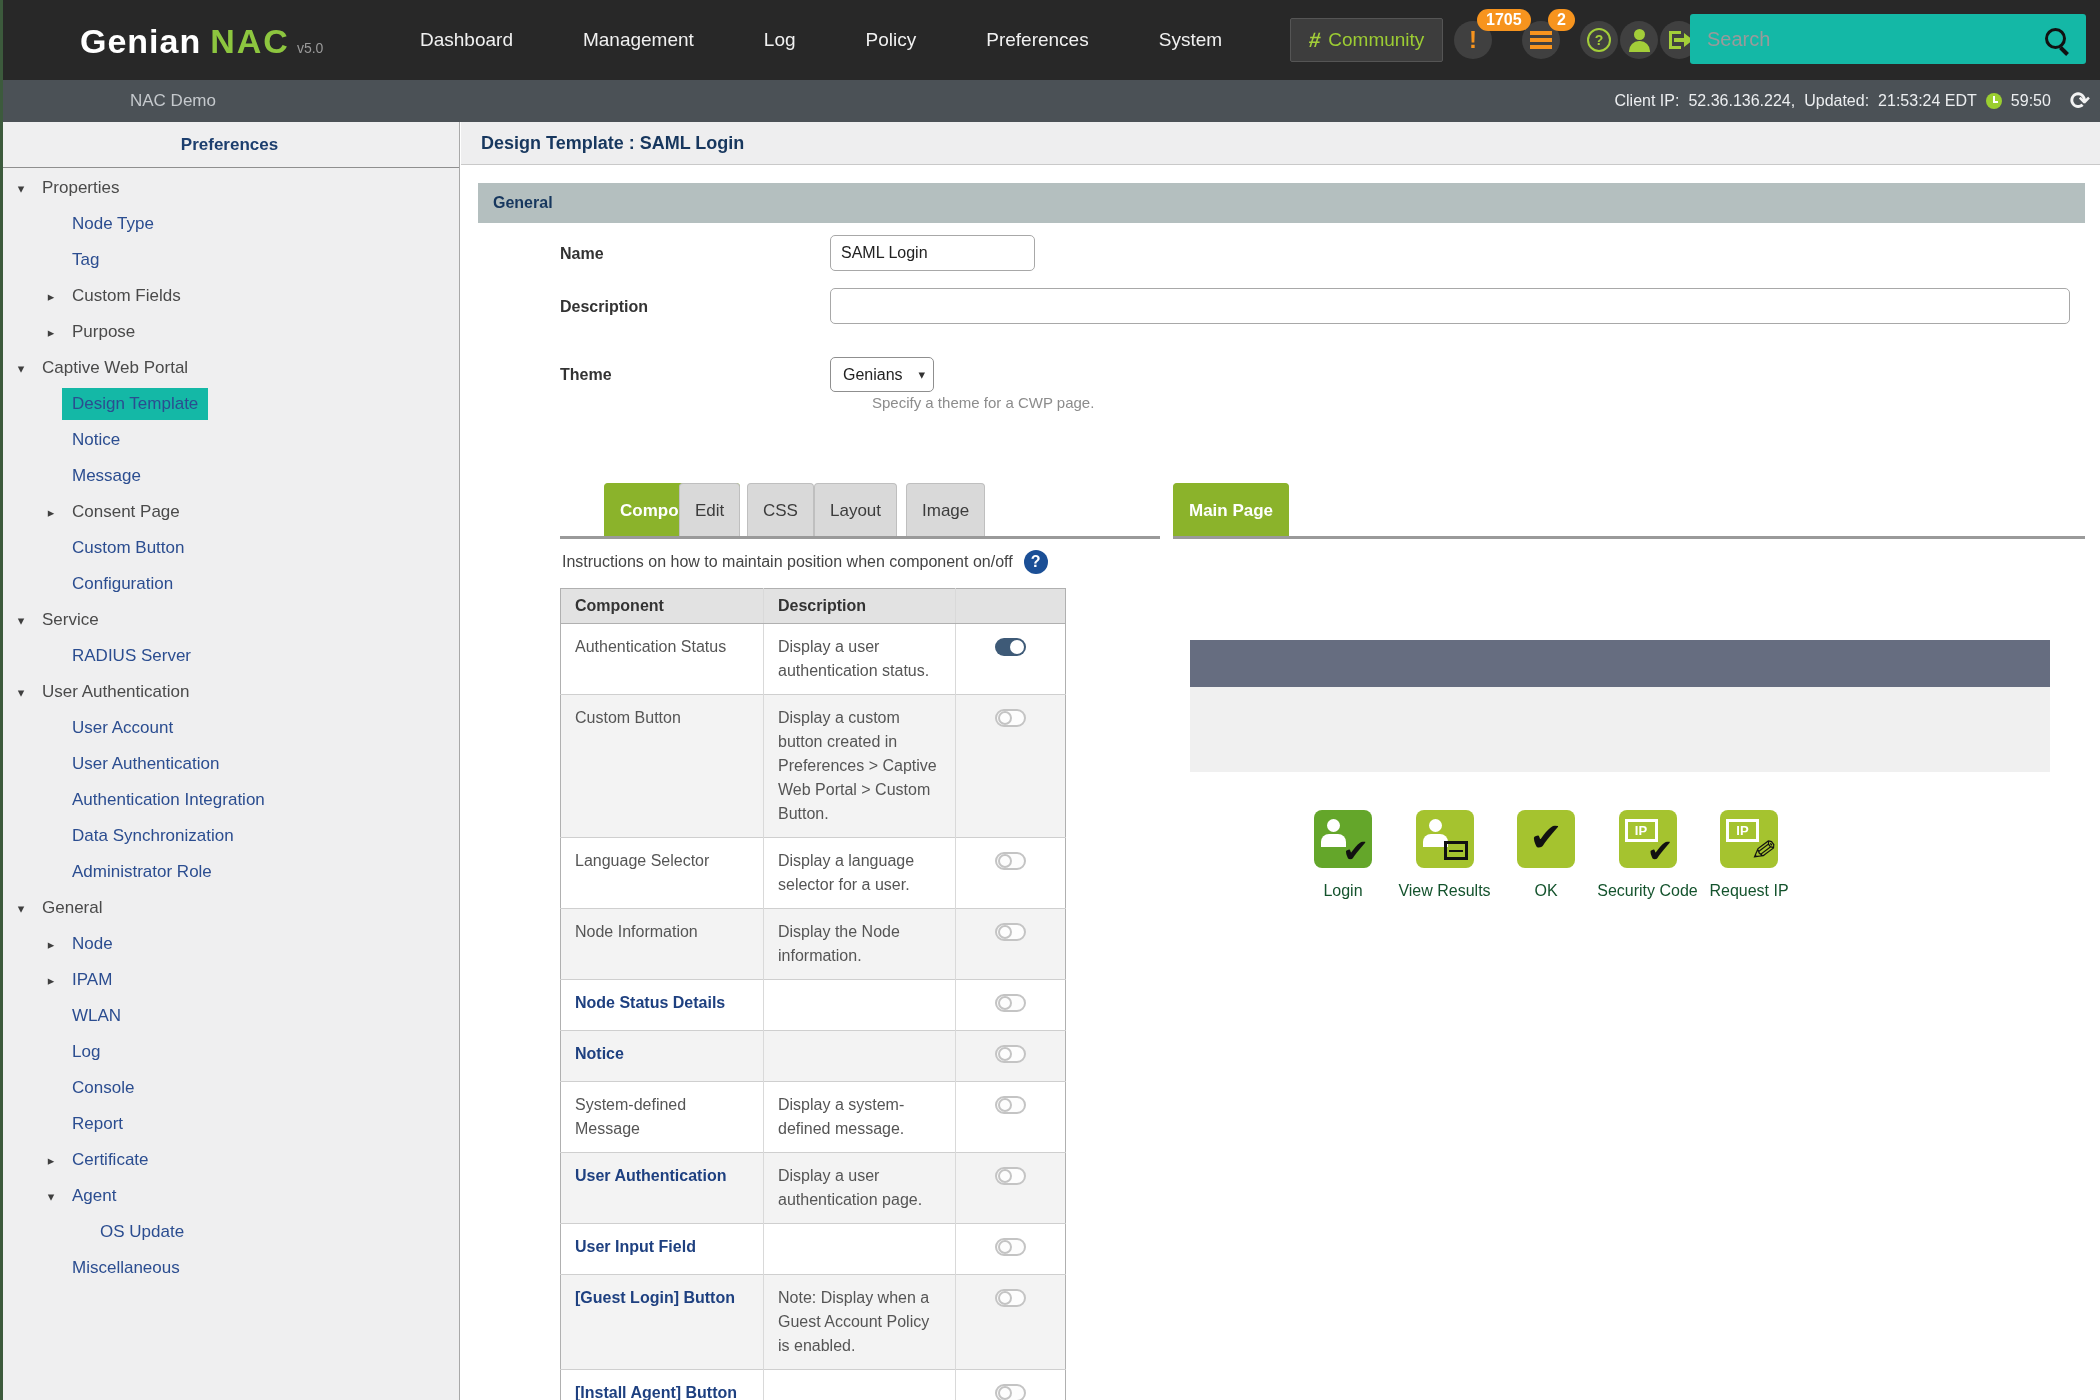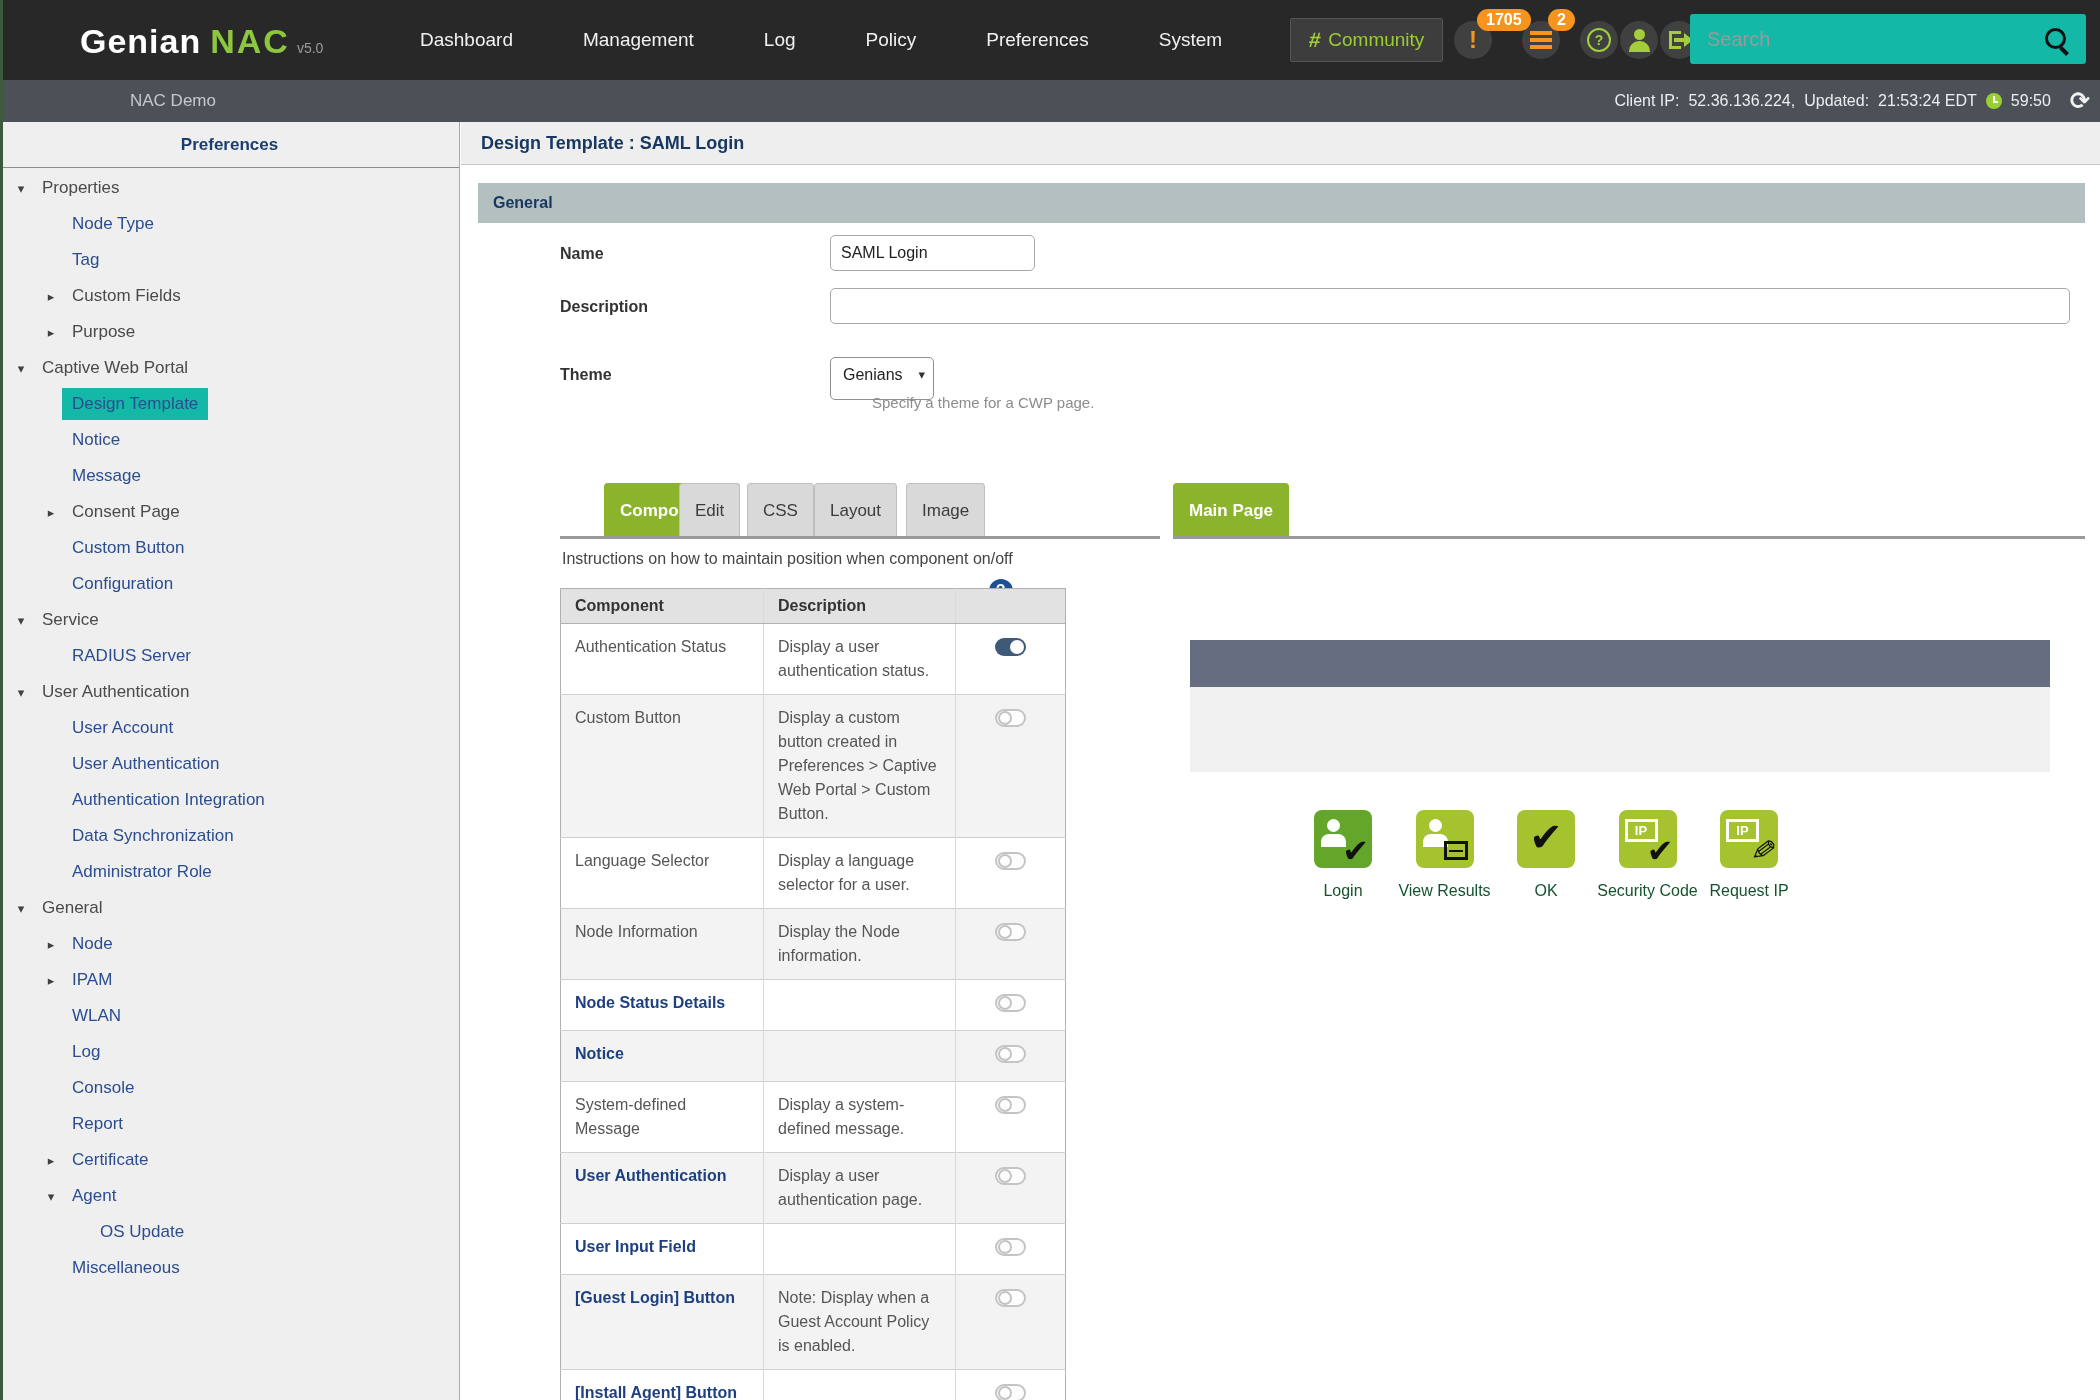--- a/index.html
+++ b/index.html
@@ -64,34 +64,34 @@
 
   
   .main{position:absolute;left:461px;top:122px;width:1639px;height:1278px;background:#fff;}
   .page-title-strip{position:absolute;left:0;top:0;width:100%;height:43px;background:#eeeeef;border-bottom:1px solid #c9c9c9;box-sizing:border-box;}
   .page-title{margin-left:20px;line-height:42px;color:#17375e;font-size:18px;font-weight:bold;}
   .section-bar{position:absolute;left:17px;top:61px;right:15px;height:40px;background:#b4bfbf;}
   .section-bar span{margin-left:15px;line-height:40px;color:#17375e;font-size:16px;font-weight:bold;}
   .f-label{position:absolute;left:99px;color:#333;font-size:16px;font-weight:bold;}
   .txt-input{position:absolute;left:369px;height:36px;border:1px solid #a8a8a8;border-radius:5px;box-sizing:border-box;
              font-family:"Liberation Sans",sans-serif;font-size:16px;color:#222;padding:0 10px;outline:none;background:#fff;}
-  .select{position:absolute;left:369px;top:235px;width:104px;height:43px;border:1px solid #8f8f8f;border-radius:5px;box-sizing:border-box;
+  .select{position:absolute;left:369px;top:235px;width:104px;height:35px;border:1px solid #8f8f8f;border-radius:5px;box-sizing:border-box;
           background:#fff;cursor:pointer;}
   .select .sel-text{margin-left:12px;line-height:33px;font-size:16px;color:#222;}
   .select .chev{position:absolute;right:8px;top:0;line-height:33px;font-size:13px;color:#333;}
   .helper{position:absolute;left:369px;top:272px;color:#8c8c8c;font-size:15px;margin-left:42px;}
 
   
   .tab{position:absolute;top:361px;height:54px;line-height:54px;padding:0 15px;font-size:17px;color:#3c3c3c;
        background:#d9d9d9;border:1px solid #bfbfbf;border-bottom:none;border-radius:4px 4px 0 0;box-sizing:border-box;cursor:pointer;white-space:nowrap;}
   .tab.active{background:#8bb32b;color:#fff;font-weight:bold;border-color:#8bb32b;}
   .tab-underline{position:absolute;top:414px;height:3px;background:#9a9a9a;}
 
   
-  .instructions{position:absolute;left:101px;top:428px;font-size:16px;color:#444;display:flex;align-items:flex-end;gap:11px;flex-direction:column;}
+  .instructions{position:absolute;left:101px;top:428px;font-size:16px;color:#444;display:flex;align-items:center;gap:11px;}
   .qmark{display:inline-block;width:24px;height:24px;border-radius:50%;background:#1b4f96;color:#fff;
          font-size:16px;font-weight:bold;text-align:center;line-height:24px;cursor:pointer;}
 
   
   .comp-table{position:absolute;left:99px;top:466px;width:505px;border-collapse:collapse;table-layout:fixed;
               border:1px solid #b0b0b0;font-size:16px;}
   .comp-table th{background:#e2e2e2;color:#333;text-align:left;font-weight:bold;padding:8px 14px;border-bottom:1px solid #b0b0b0;}
   .comp-table td{padding:11px 14px;vertical-align:top;color:#555;line-height:24px;}
   .comp-table tr.body-row{border-top:1px solid #cfcfcf;}
   .comp-table tr.body-row:nth-child(even){background:#f3f3f3;}

